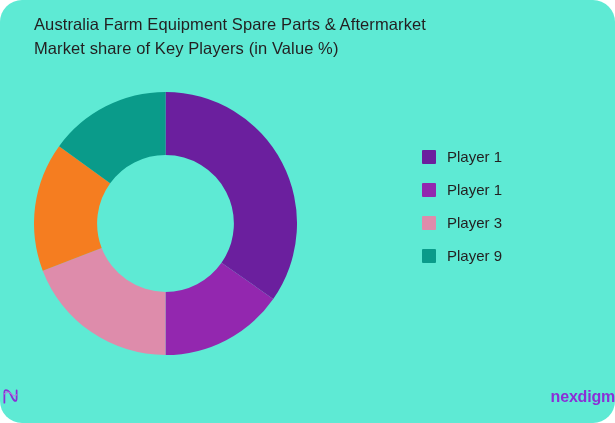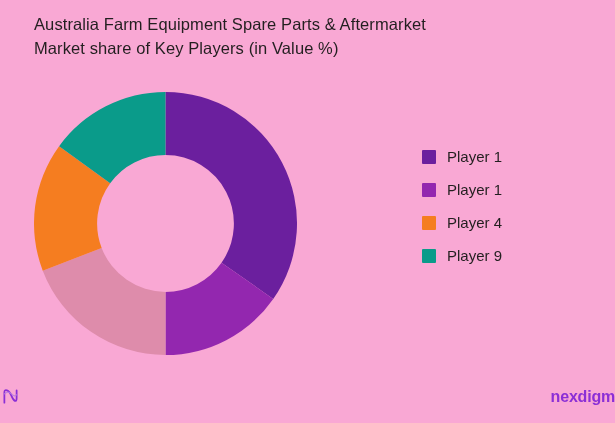--- a/index.html
+++ b/index.html
@@ -10,21 +10,22 @@
     width: 615px;
     height: 423px;
     background: #ffffff;
     font-family: "Liberation Sans", sans-serif;
     overflow: hidden;
     position: relative;
   }
   .page {
     position: absolute;
     inset: 0;
-    background: #f9a8d4;
+    background: #5eead4;
+    border-radius: 22px;
   }
 
   
   .chart-title {
     position: absolute;
     left: 34px;
     top: 12px;
     width: 540px;
     font-size: 16.5px;
     line-height: 24px;
@@ -121,22 +122,22 @@
   <div class="legend">
     <div class="legend-item">
       <span class="legend-swatch" style="background: rgb(107, 31, 158);"></span>
       <span class="legend-label">Player 1</span>
     </div>
     <div class="legend-item">
       <span class="legend-swatch" style="background: rgb(147, 39, 175);"></span>
       <span class="legend-label">Player 1</span>
     </div>
     <div class="legend-item">
-      <span class="legend-swatch" style="background: rgb(245, 125, 32);"></span>
-      <span class="legend-label">Player 4</span>
+      <span class="legend-swatch" style="background: rgb(222, 140, 171);"></span>
+      <span class="legend-label">Player 3</span>
     </div>
     <div class="legend-item">
       <span class="legend-swatch" style="background: rgb(10, 155, 138);"></span>
       <span class="legend-label">Player 9</span>
     </div>
   </div>
 
   <div class="footer-logo">
     <svg class="logo-mark" viewBox="0 0 24 24">
       <path d="M5 19 L5 7 Q5 4 8 5 Q11 6 13 11 Q15 16 17 17 Q19 17.5 19 14 L19 5" fill="none" stroke="#8b2fd6" stroke-width="2" stroke-linecap="round"></path>

